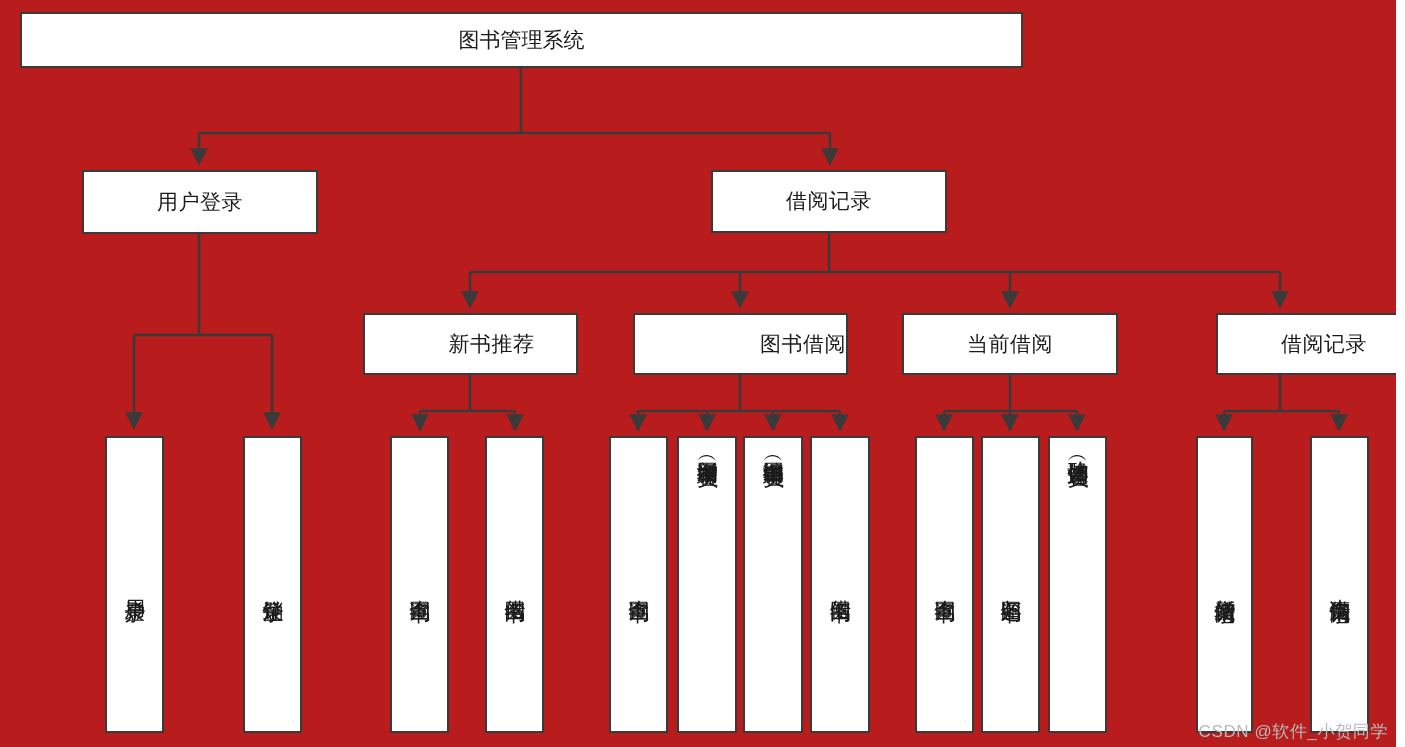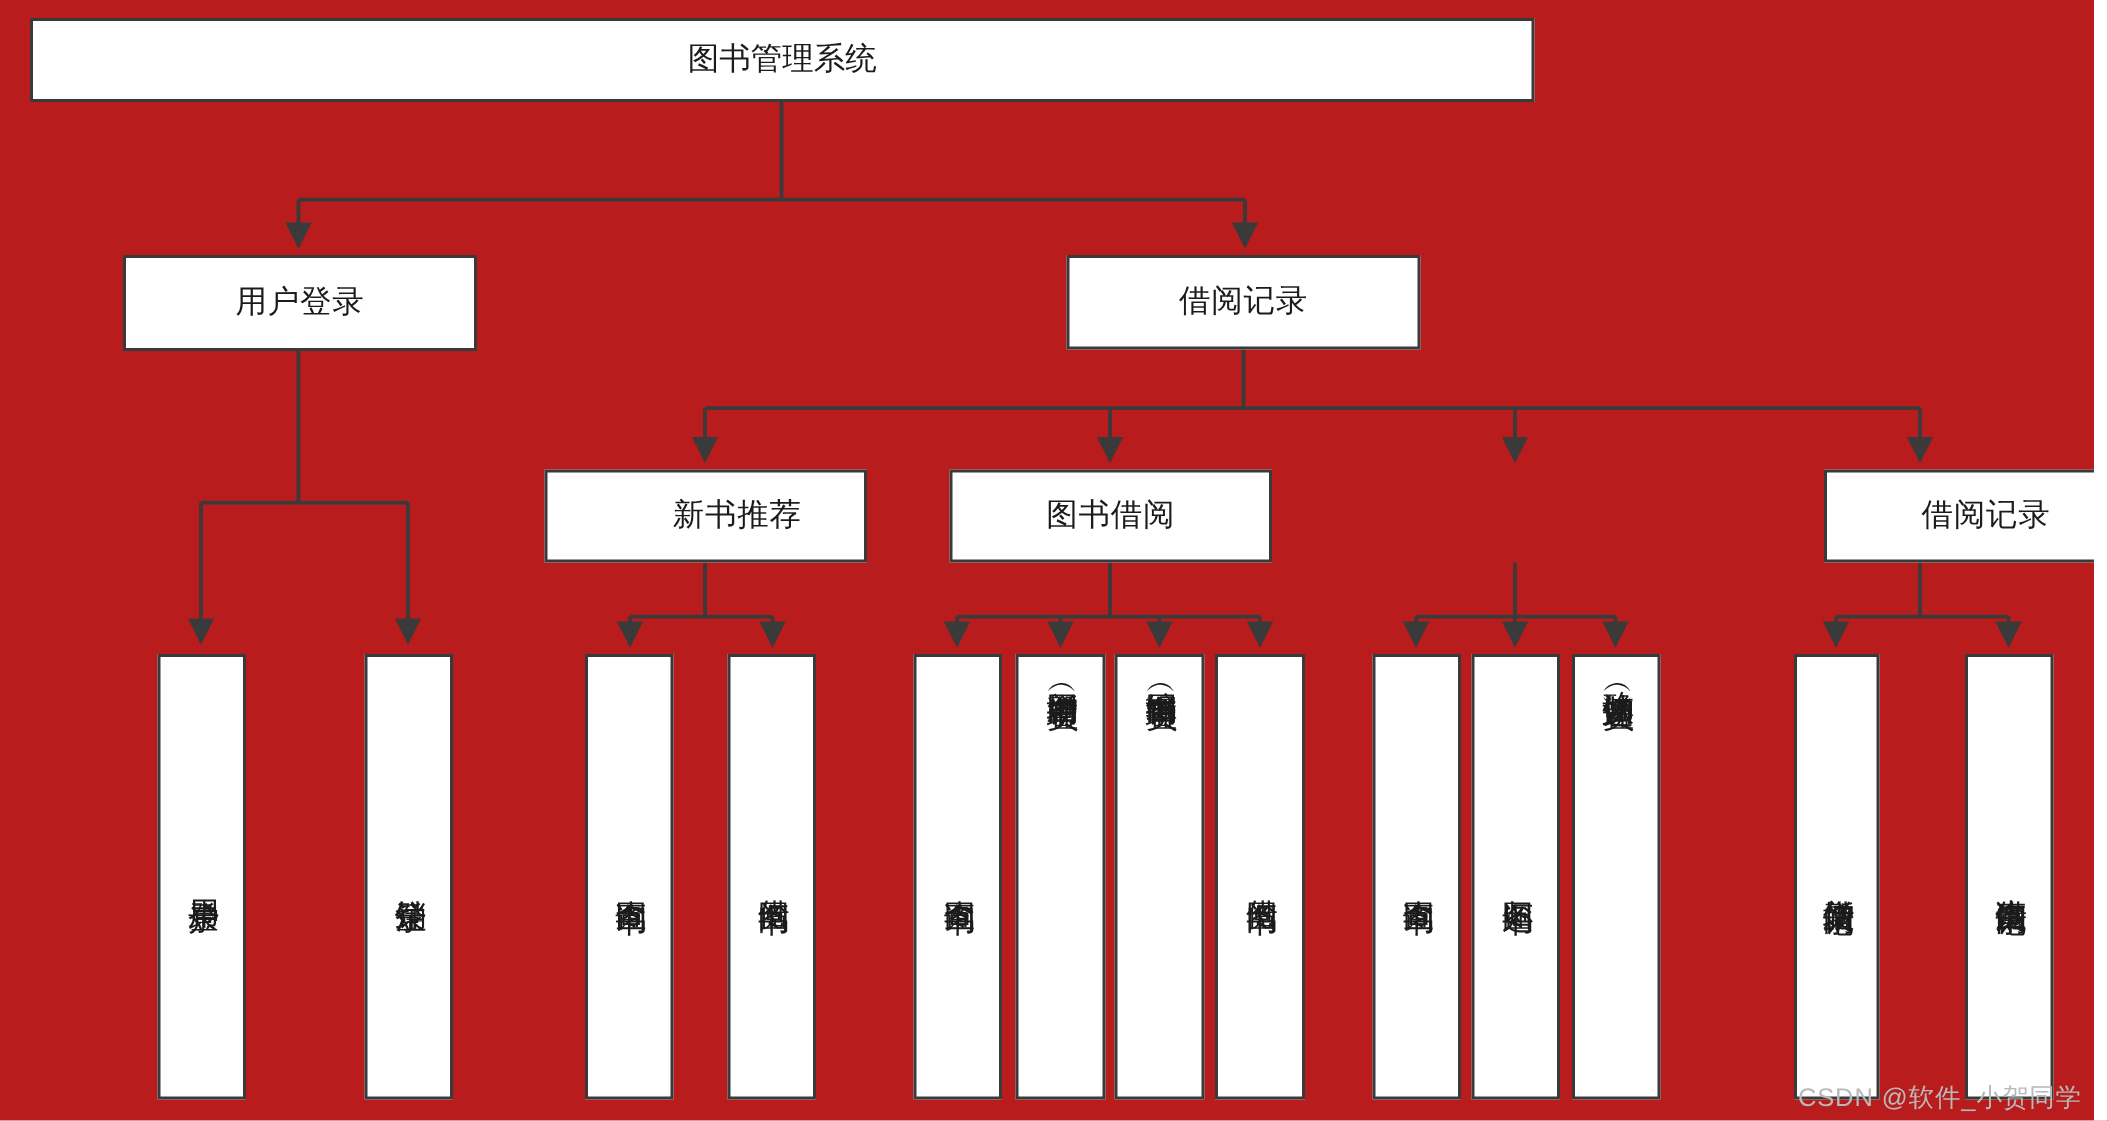--- a/index.html
+++ b/index.html
@@ -138,22 +138,25 @@
   <div class="node h" style="left:82px; top:170px; width:236px; height:64px;">
     <span class="lbl">用户登录</span>
   </div>
   <div class="node h" style="left:711px; top:170px; width:236px; height:63px;">
     <span class="lbl">借阅记录</span>
   </div>
 
   <div class="node h" style="left:363px; top:313px; width:215px; height:62px;padding-left:42px;">
     <span class="lbl">新书推荐</span>
   </div>
-  <div class="node h" style="left:633px; top:313px; width:215px; height:62px;">
+  <div class="node h" style="left:633px; top:313px; width:215px; height:62px;justify-content:flex-end;">
     <span class="lbl">图书借阅</span>
+  </div>
+  <div class="node h" style="left:902px; top:313px; width:216px; height:62px;">
+    <span class="lbl">当前借阅</span>
   </div>
   <div class="node h" style="left:1216px; top:313px; width:216px; height:62px;">
     <span class="lbl">借阅记录</span>
   </div>
 
   <div class="node v center" style="left:105px; top:436px; width:59px; height:297px;">
     <span class="lbl">用户登录</span>
   </div>
   <div class="node v center" style="left:243px; top:436px; width:59px; height:297px;">
     <span class="lbl">注销登录</span>

